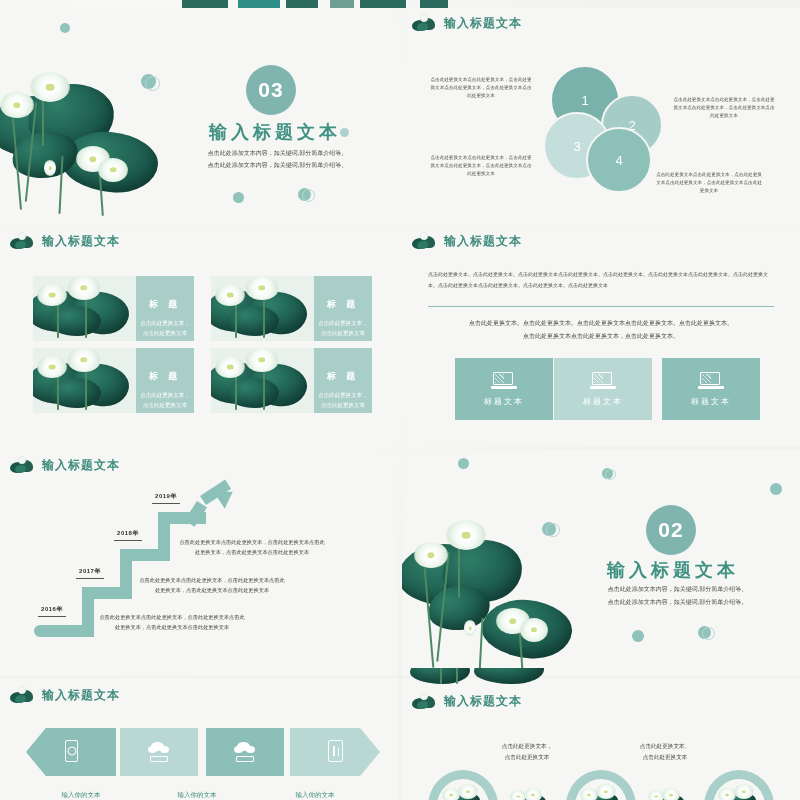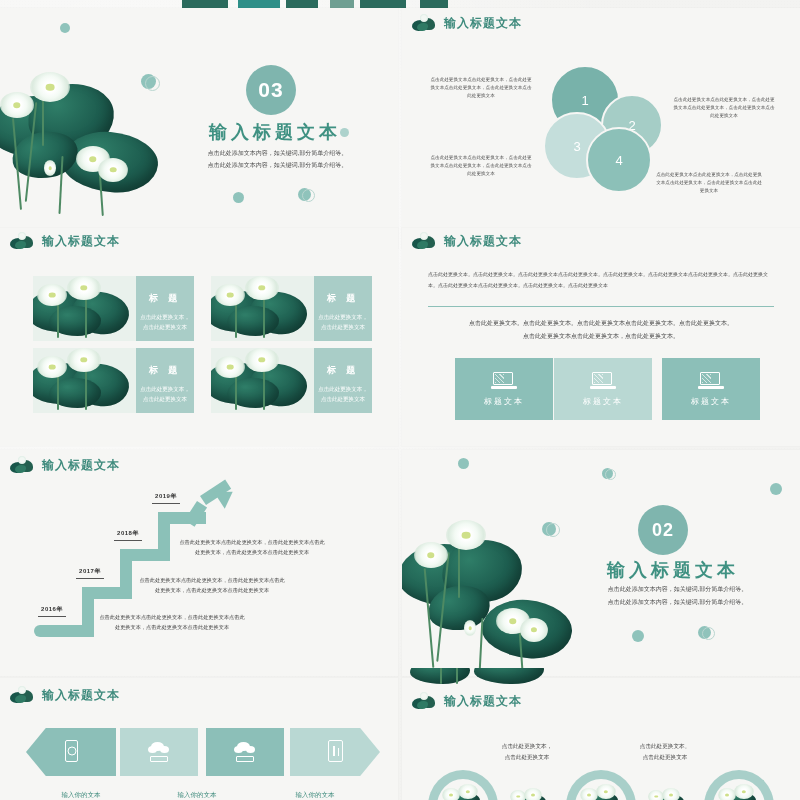--- a/index.html
+++ b/index.html
@@ -59,21 +59,21 @@
   .bigtitle{position:absolute;color:#3f9182;font-weight:bold;letter-spacing:4px;}
   .bodytxt{position:absolute;color:#4a4a4a;line-height:1.75;}
 
   
   .pw{position:absolute;border-radius:50%;display:flex;align-items:center;justify-content:center;
      color:#fff;font-family:"Liberation Sans","DejaVu Sans",sans-serif;font-size:13px;
      border:2px solid #f6f6f4;}
 
   
   .imgcard{position:absolute;overflow:hidden;background:#e9f1ec;}
-  .txtcard{position:absolute;background:#a9cdc7;color:#fff;text-align:center;padding-top:16px;}
+  .txtcard{position:absolute;background:#a9cdc7;color:#fff;text-align:center;padding-top:22px;}
   .txtcard .h{font-size:9px;font-weight:bold;letter-spacing:4px;}
   .txtcard .p{font-size:5.5px;line-height:1.9;margin-top:7px;}
 
   
   .lapcard{position:absolute;display:flex;flex-direction:column;align-items:center;
     justify-content:center;gap:7px;color:#fff;}
   .lapcard .lbl{font-size:8px;letter-spacing:2px;}
   .lap{width:26px;height:17px;position:relative;}
   .lap .scr{position:absolute;left:2px;top:0;width:20px;height:13px;border:1.3px solid #fff;border-radius:1px;}
   .lap .base{position:absolute;left:0;bottom:0;width:26px;height:2.4px;background:#fff;border-radius:1px;}
@@ -383,21 +383,21 @@
     <div class="dot" style="left:56px;top:8px;width:11px;height:11px;"></div>
     <div class="dot" style="left:200px;top:18px;width:11px;height:11px;"></div>
     <div class="dot ring" style="left:203px;top:19px;width:11px;height:11px;"></div>
     <div class="dot" style="left:368px;top:33px;width:12px;height:12px;"></div>
     <div class="dot" style="left:140px;top:72px;width:14px;height:14px;"></div>
     <div class="dot ring" style="left:144px;top:73px;width:14px;height:14px;"></div>
     <div class="dot" style="left:230px;top:180px;width:12px;height:12px;"></div>
     <div class="dot" style="left:296px;top:176px;width:13px;height:13px;"></div>
     <div class="dot ring" style="left:300px;top:177px;width:13px;height:13px;"></div>
 
-    <div class="numcirc" style="left:236px;top:55px;width:50px;height:50px;font-size:18px;letter-spacing:1px;">
+    <div class="numcirc" style="left:244px;top:55px;width:50px;height:50px;font-size:21px;letter-spacing:1px;">
       <span>02</span>
     </div>
 
     <div class="bigtitle" style="left:185px;top:108px;width:172px;text-align:center;font-size:18px;">输入标题文本</div>
 
     <div class="bodytxt" style="left:168px;top:134px;width:215px;text-align:center;font-size:6px;">点击此处添加文本内容，如关键词,部分简单介绍等。</div>
     <div class="bodytxt" style="left:168px;top:147px;width:215px;text-align:center;font-size:6px;">点击此处添加文本内容，如关键词,部分简单介绍等。</div>
   </div>
 
   <div class="slide" style="left:0;top:678px;width:398px;height:122px;">

